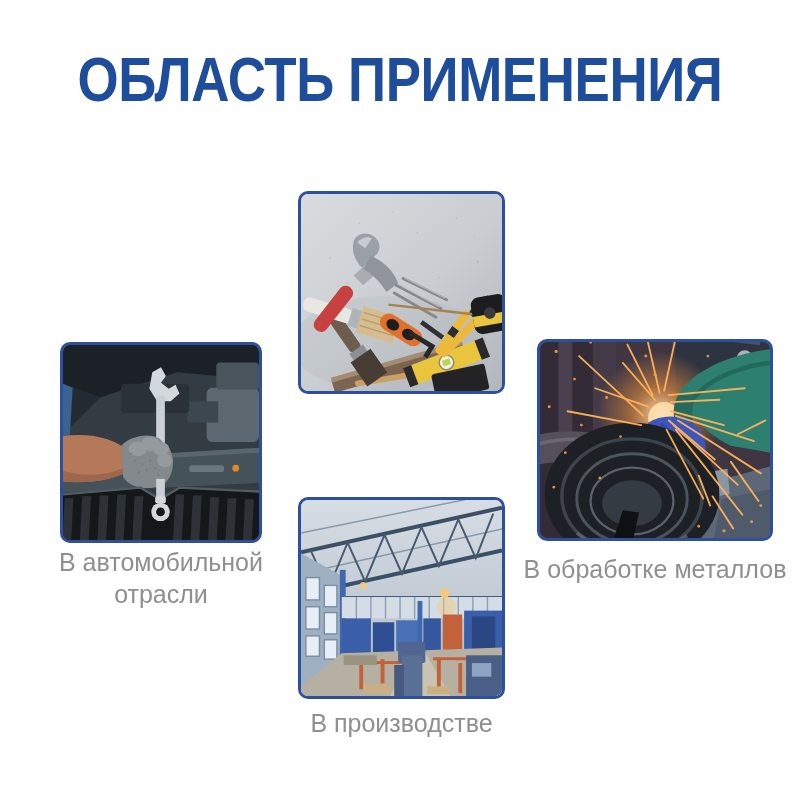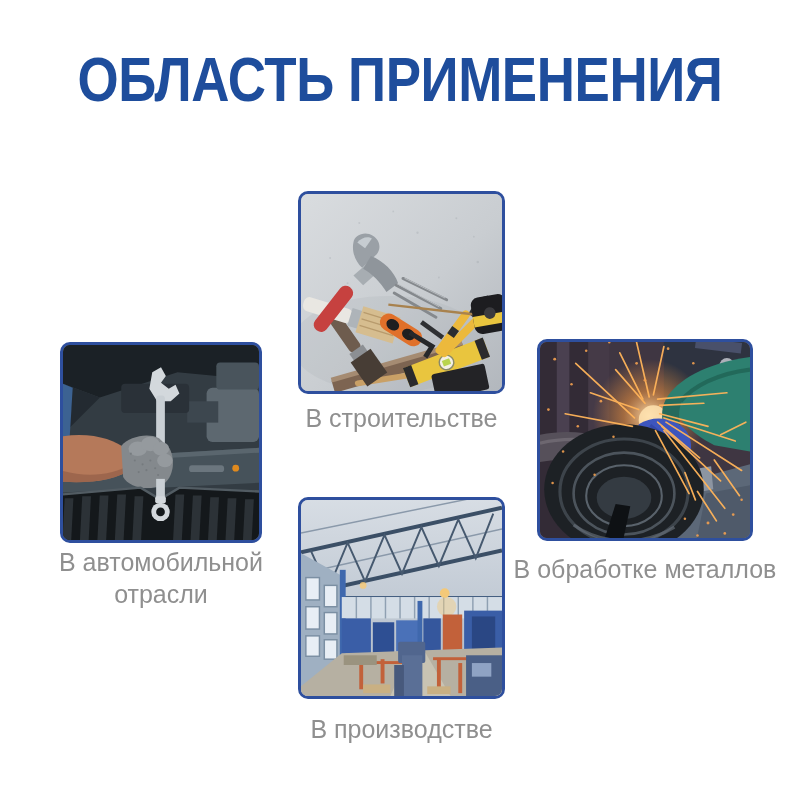--- a/index.html
+++ b/index.html
@@ -46,27 +46,27 @@
   }
 
   .card-construction { left: 298px; top: 181px; width: 207px; }
   .card-construction .photo { height: 203px; }
   .card-construction .caption { margin-top: 8px; }
 
   .card-automotive { left: 60px; top: 332px; width: 202px; }
   .card-automotive .photo { height: 201px; }
   .card-automotive .caption { margin-top: 3px; }
 
-  .card-metalworking { left: 537px; top: 329px; width: 216px; }
+  .card-metalworking { left: 537px; top: 329px; width: 236px; }
   .card-metalworking .photo { height: 202px; }
   .card-metalworking .caption { margin-top: 12px; }
 
   .card-manufacturing { left: 298px; top: 487px; width: 207px; }
   .card-manufacturing .photo { height: 202px; }
-  .card-manufacturing .caption { margin-top: 14px; }
+  .card-manufacturing .caption { margin-top: 8px; }
 </style>
 </head>
 <body>
 
 <div class="canvas">
 
   <h1 class="title">ОБЛАСТЬ ПРИМЕНЕНИЯ</h1>
 
   <figure class="card card-construction">
     <div class="photo">
@@ -157,21 +157,20 @@
         </g>
 
         <line x1="90" y1="114" x2="186" y2="125" stroke="#a8824e" stroke-width="2.5"></line>
         <g transform="rotate(-10 193 126)">
           <rect x="177" y="105" width="36" height="38" rx="8" fill="#1d1d20"></rect>
           <rect x="177" y="124" width="36" height="11" fill="#e9c53e"></rect>
           <circle cx="195" cy="123" r="6" fill="#3a3a3e"></circle>
         </g>
       </svg>
     </div>
-    <figcaption class="caption">В строительстве</figcaption>
   </figure>
 
   <figure class="card card-automotive">
     <div class="photo">
       <svg viewBox="0 0 202 201" preserveAspectRatio="xMidYMid slice">
         <rect width="202" height="201" fill="#333c43"></rect>
         <path d="M0,0 H202 V36 L118,28 L38,54 L0,40 Z" fill="#1b2126"></path>
         <path d="M0,40 L38,54 L0,92 Z" fill="#232a31"></path>
         <rect x="148" y="44" width="54" height="56" rx="6" fill="#5d6870"></rect>
         <rect x="158" y="18" width="44" height="28" rx="4" fill="#49545c"></rect>

